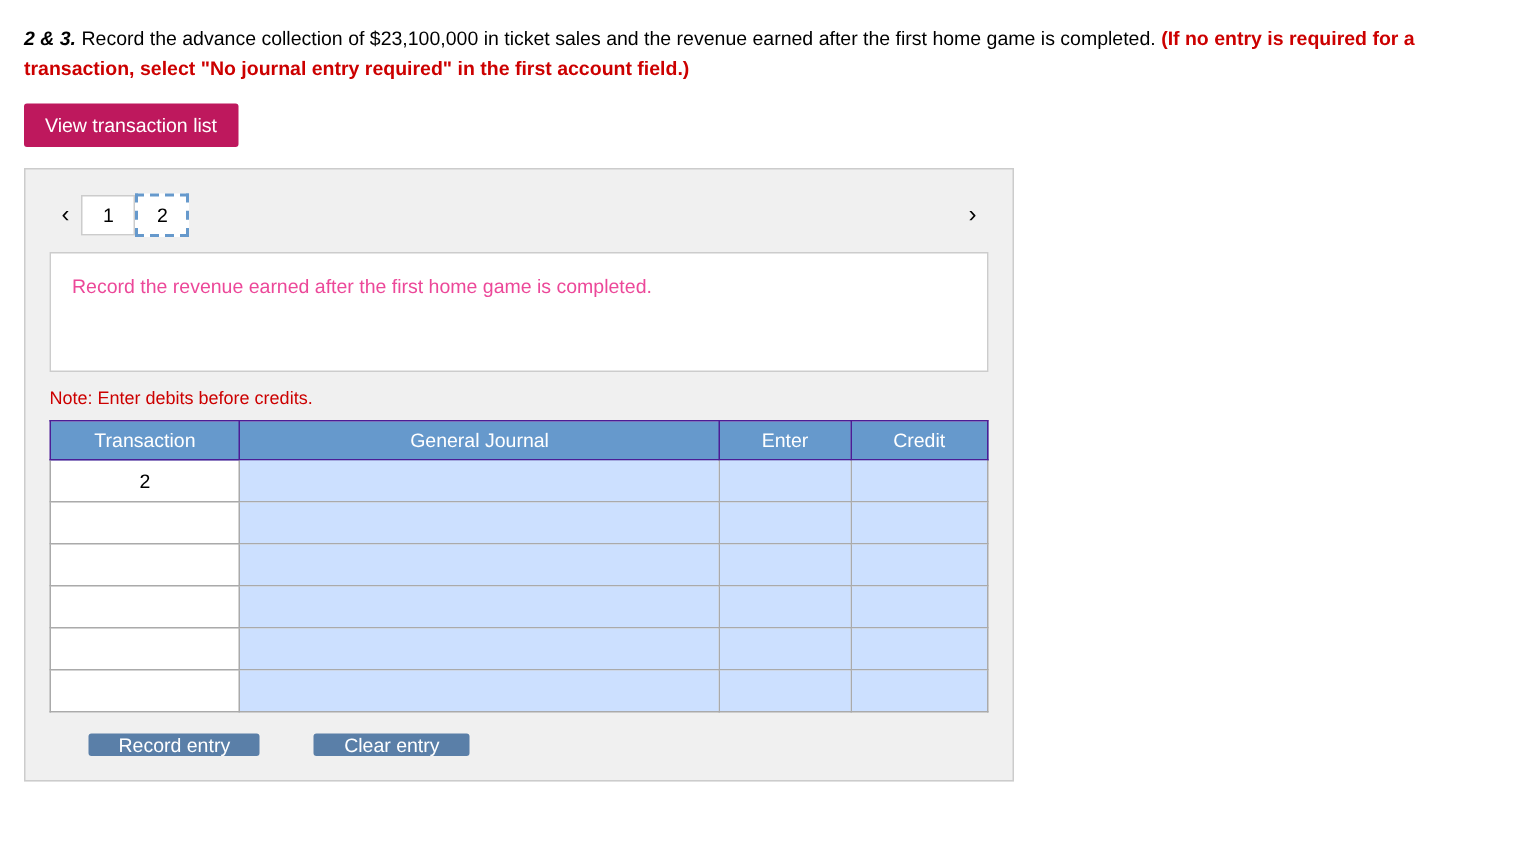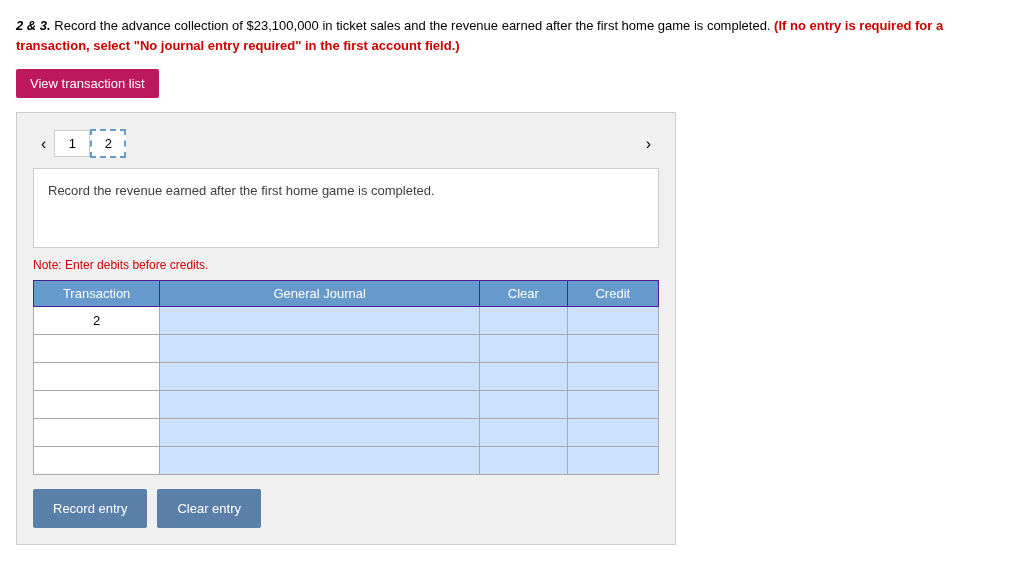--- a/index.html
+++ b/index.html
@@ -77,21 +77,21 @@
       border: 1px solid #ccc;
     }
 
     .description-box {
       background: #fff;
       border: 1px solid #ccc;
       padding: 14px;
       margin-bottom: 10px;
       min-height: 80px;
       font-size: 13px;
-      color: #404040;
+      color: #ec4899;
     }
 
     .note-text {
       color: #cc0000;
       font-size: 12px;
       margin-bottom: 8px;
     }
 
     .journal-table {
       width: 100%;
@@ -139,24 +139,25 @@
 
     .action-buttons {
       display: flex;
       gap: 10px;
       align-items: center;
     }
     .action-btn {
       background: #5a7fa8;
       color: #fff;
       border: none;
-      padding: 12px 20px;
+      padding: 0 20px;
       font-size: 13px;
       cursor: pointer;
       border-radius: 2px;
+      margin-left: 26px;
     }
     .action-btn.right-aligned {
       margin-left: auto;
     }
   </style>
 </head>
 <body>
 
 
 
@@ -182,21 +183,21 @@
     <span>Record the revenue earned after the first home game is completed.</span>
   </div>
 
   <div class="note-text">Note: Enter debits before credits.</div>
 
   <table class="journal-table">
     <thead>
       <tr>
         <th class="transaction-col">Transaction</th>
         <th class="general-journal-col">General Journal</th>
-        <th class="debit-col">Clear</th>
+        <th class="debit-col">Enter</th>
         <th class="credit-col">Credit</th>
       </tr>
     </thead>
     <tbody>
       <tr>
         <td class="transaction-num">2</td>
         <td><input type="text" style=""></td>
         <td><input type="text" style=""></td>
         <td><input type="text" style=""></td>
       </tr>

